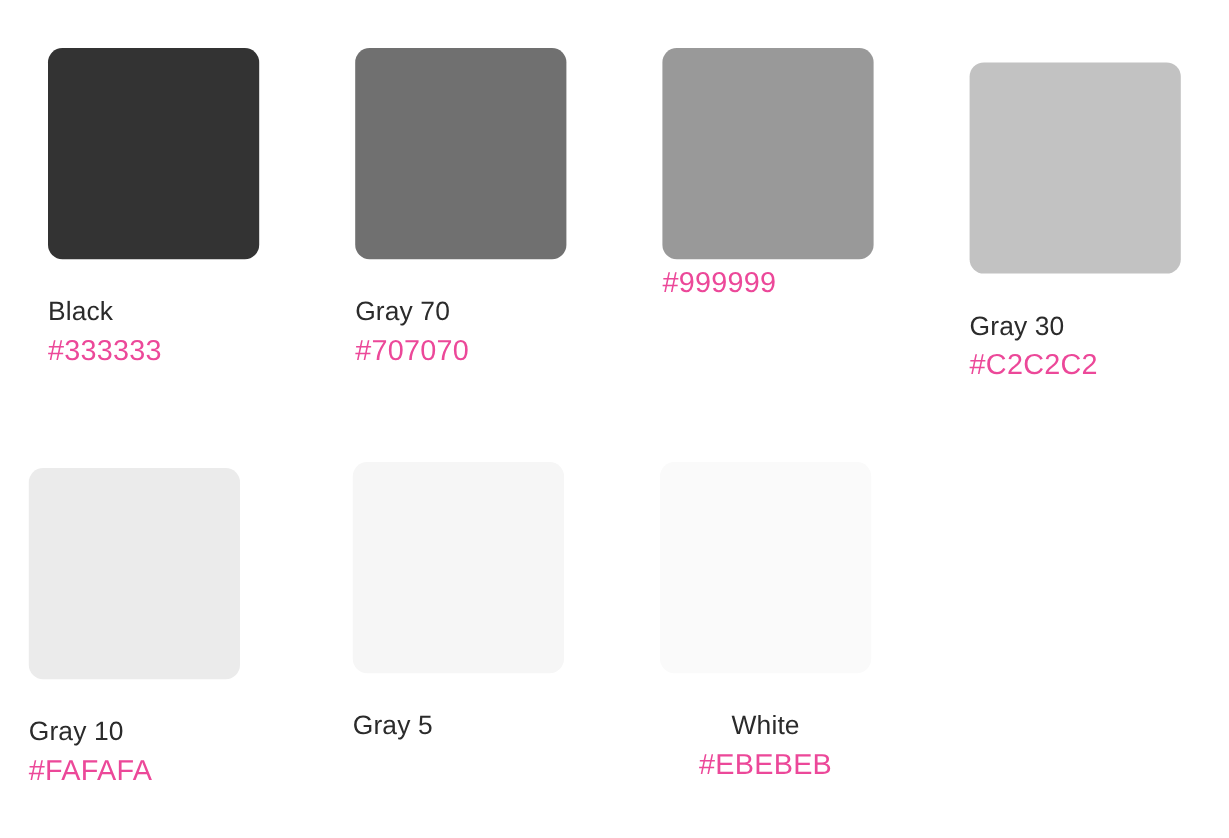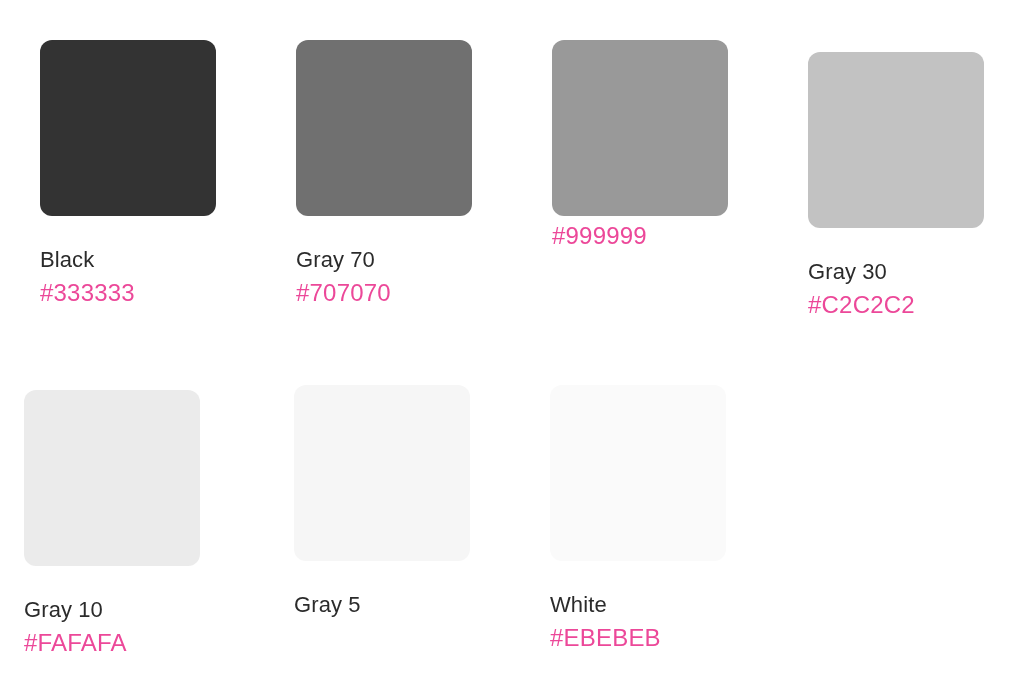--- a/index.html
+++ b/index.html
@@ -78,18 +78,18 @@
     </div>
     <div class="swatch-cell" style="left: 24px; top: 390px;">
       <div class="swatch-chip" title="#EBEBEB" style="background: rgb(235, 235, 235); width: 176px; height: 176px; border-radius: 12px;"></div>
       <div class="swatch-name">Gray 10</div>
       <div class="swatch-hex">#FAFAFA</div>
     </div>
     <div class="swatch-cell" style="left: 294px; top: 385px;">
       <div class="swatch-chip" title="#F6F6F6" style="background: rgb(246, 246, 246); width: 176px; height: 176px; border-radius: 12px;"></div>
       <div class="swatch-name">Gray 5</div>
     </div>
-    <div class="swatch-cell" style="left: 550px; top: 385px;">
+    <div class="swatch-cell" style="left: 550px; top: 385px; text-align: center;">
       <div class="swatch-chip" title="#FAFAFA" style="background: rgb(250, 250, 250); width: 176px; height: 176px; border-radius: 12px;"></div>
       <div class="swatch-name">White</div>
       <div class="swatch-hex">#EBEBEB</div>
     </div>
   </div>
 
 </body></html>

